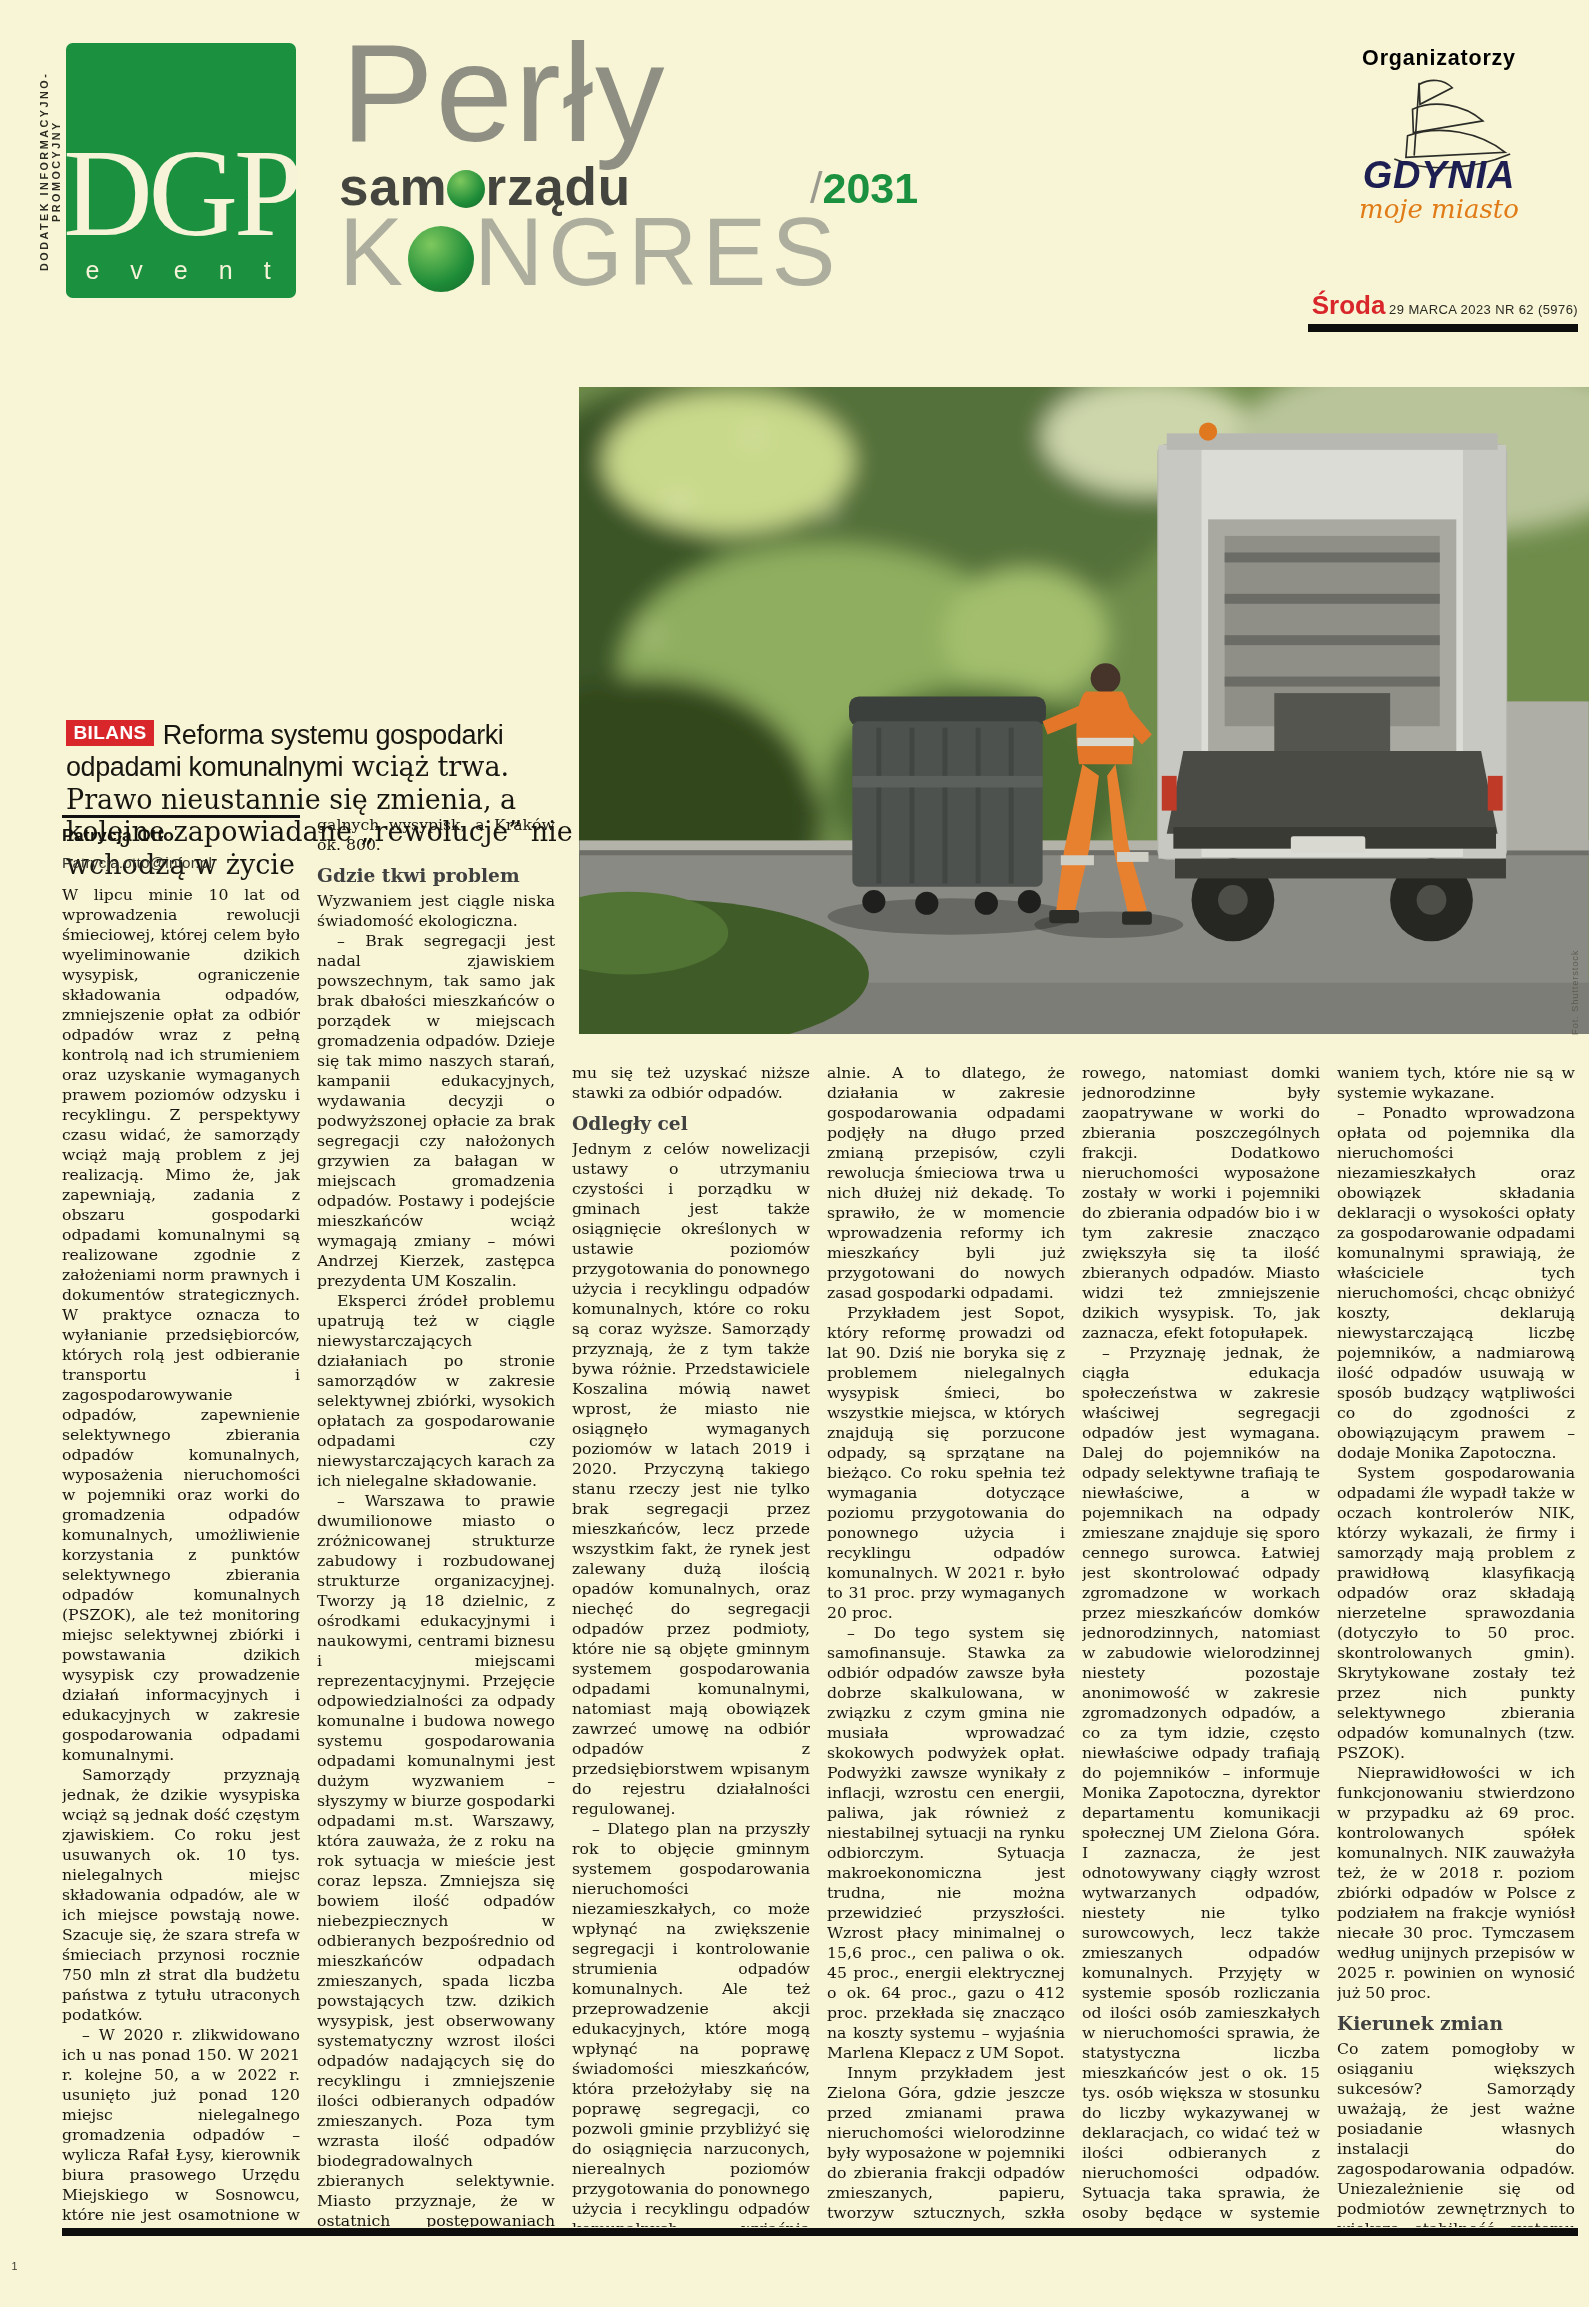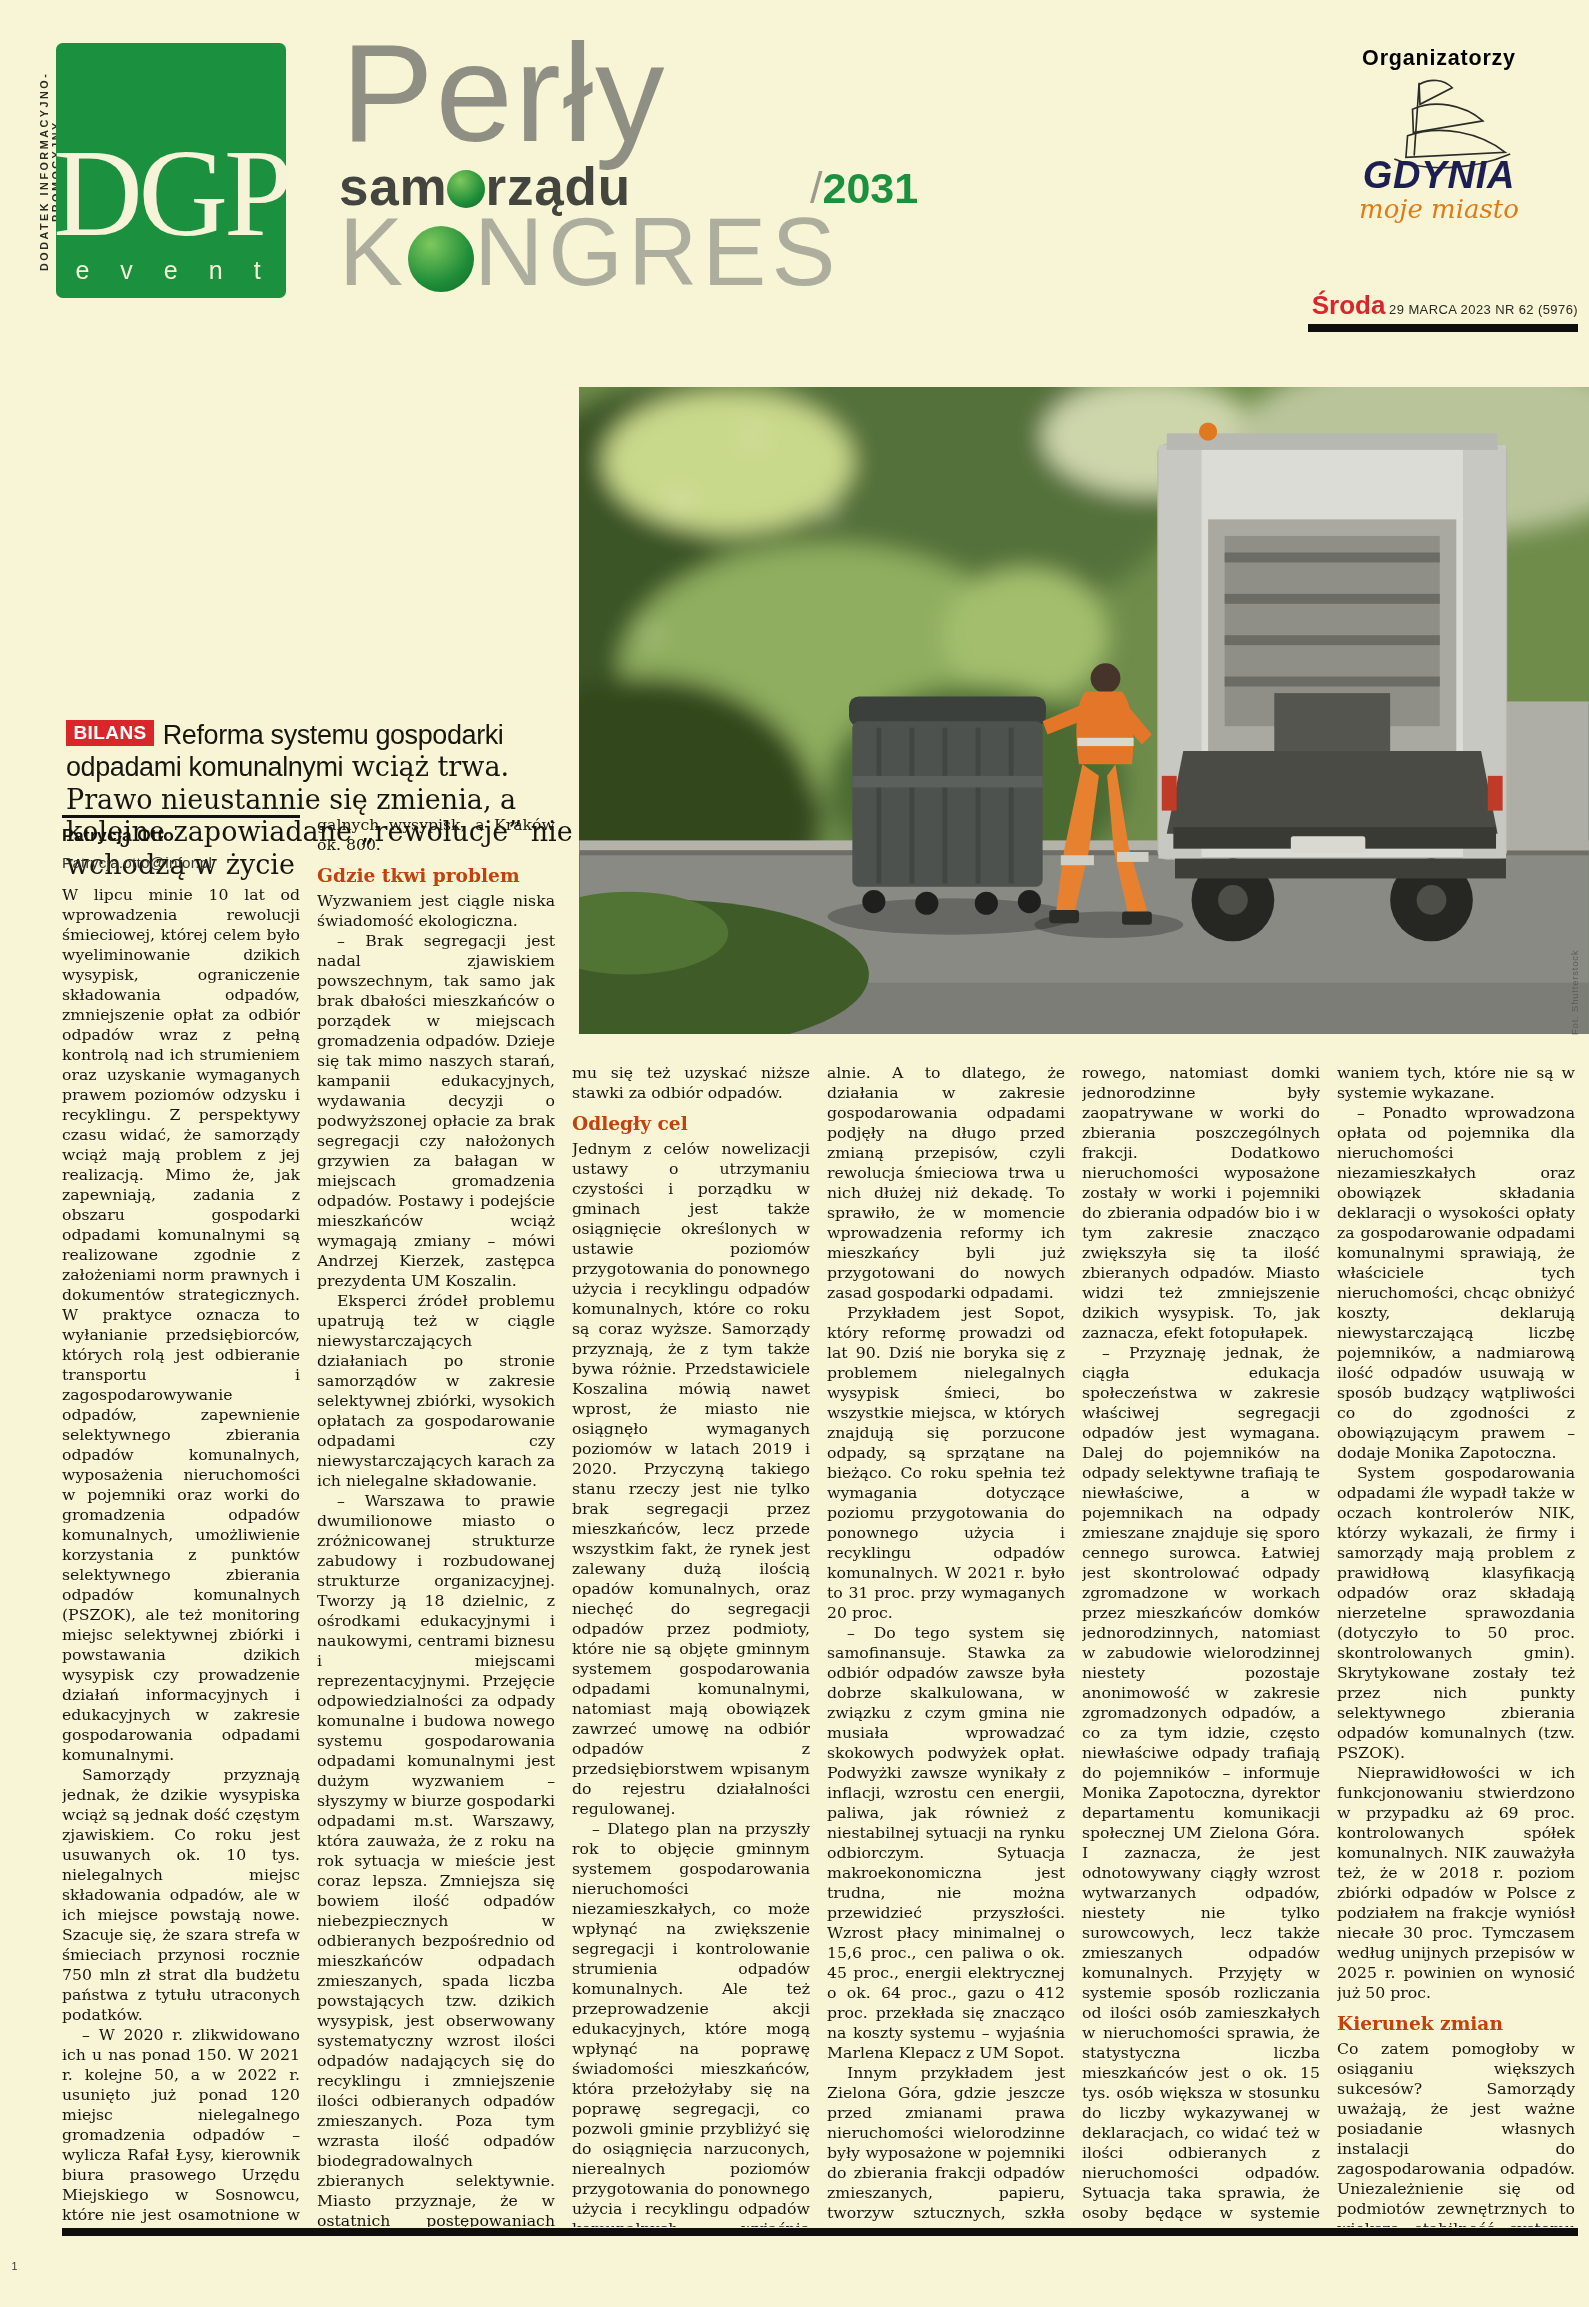--- a/index.html
+++ b/index.html
@@ -6,21 +6,21 @@
     --paper:#f7f5d5; --ink:#15130d; --accent-red:#d8262b; --brand-green:#1b9140;
     --navy:#1d1f52; --orange:#e07b17; --gray-logo:#8f8f83;
   }
   *{box-sizing:border-box;margin:0;padding:0}
   body{margin:0;background:#777;font-family:"Liberation Sans",sans-serif}
   .page{position:relative;width:1589px;height:2307px;background:var(--paper);overflow:hidden;color:var(--ink)}
 
   
   .vlabel{position:absolute;left:38px;top:43px;height:257px;writing-mode:vertical-rl;transform:rotate(180deg);
     font-size:10.8px;font-weight:bold;letter-spacing:2.5px;color:#2b2b22;text-align:center}
-  .dgp{position:absolute;left:56px;top:43px;width:230px;height:255px;background:var(--brand-green);border-radius:6.6px;
+  .dgp{position:absolute;left:66px;top:43px;width:230px;height:255px;background:var(--brand-green);border-radius:6.6px;
     display:flex;flex-direction:column;justify-content:flex-end;align-items:center;padding-bottom:13.2px}
   .dgp-abbr{font-family:"Liberation Serif",serif;font-size:124px;line-height:.9;color:#f6f3d8;letter-spacing:-4.1px}
   .dgp-event{font-size:25px;color:#f6f3d8;letter-spacing:31px;padding-left:25px;margin-top:6.6px}
   .perly{position:absolute;left:341px;top:23px;font-size:139px;line-height:1;font-weight:300;color:var(--gray-logo);letter-spacing:1.7px}
   .samorzadu{position:absolute;left:339px;top:156px;font-size:53px;font-weight:bold;color:#454540;letter-spacing:0.8px}
   .ball{display:inline-block;border-radius:50%;background:radial-gradient(circle at 35% 28%,#7ec85e,#1e8c38 62%,#14662a)}
   .ball-sm{width:38px;height:38px;vertical-align:-3.3px}
   .ball-lg{width:66px;height:66px;vertical-align:-6.6px}
   .year-wrap{position:absolute;left:810px;top:162px;font-size:45px;color:#9a9a8e}
   .year-wrap b{color:var(--brand-green);font-size:43px;font-weight:bold}
@@ -57,21 +57,21 @@
   
   .col{position:absolute;width:238px;top:1063px;height:1164px;overflow:hidden}
   .c1,.c2{top:815px;height:1412px}
   .c1{left:62px}.c2{left:317px}.c3{left:572px}.c4{left:827px}.c5{left:1082px}.c6{left:1337px}
   .author-rule{height:2.5px;background:#111;margin-bottom:7.5px}
   .author{font-size:17.4px;font-weight:bold;letter-spacing:0.3px}
   .email{font-size:15.3px;color:#34342c;margin-top:8px;margin-bottom:13.2px;letter-spacing:0.2px}
   .colflow p{font-family:"DejaVu Serif",serif;font-size:15.7px;line-height:20px;text-align:justify;
     color:#17150f;hyphens:auto}
   .colflow p.p{text-indent:20px}
-  .colflow h3{font-family:"DejaVu Serif",serif;font-size:18.6px;font-weight:bold;margin:10px 0 5px;color:#c2410c}
+  .colflow h3{font-family:"DejaVu Serif",serif;font-size:18.6px;font-weight:bold;margin:10px 0 5px;color:#404040}
 
   .bottom-rule{position:absolute;left:62px;top:2228px;width:1516px;height:7.5px;background:#0e0e0c}
   .pagenum{position:absolute;left:11.6px;top:2260px;font-size:10.8px;color:#3a3a30}
 </style>
 </head>
 <body>
 
 <div class="page">
 
   <div class="vlabel">DODATEK INFORMACYJNO-PROMOCYJNY</div>

